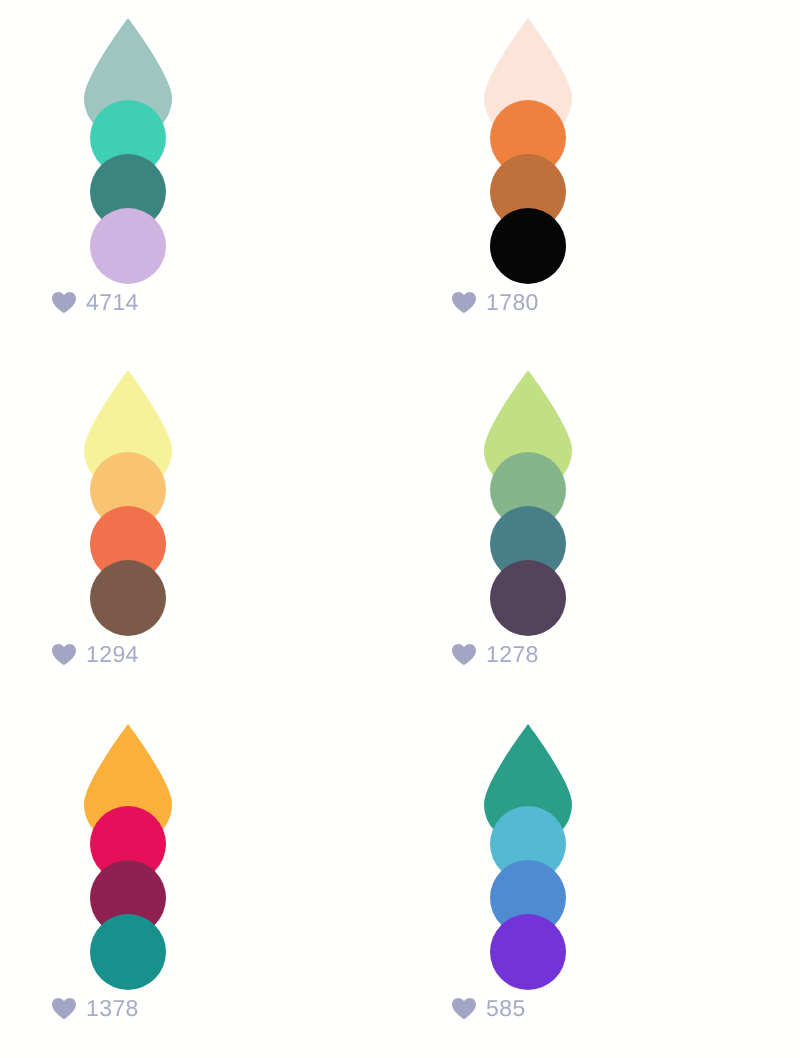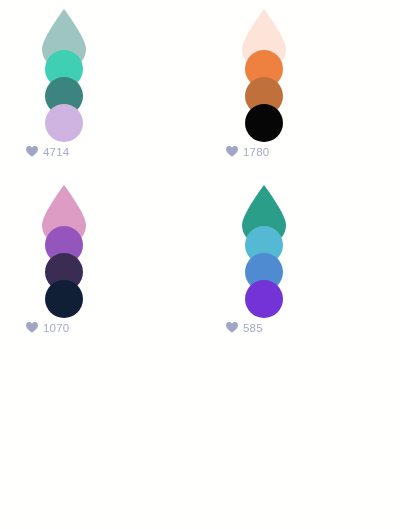--- a/index.html
+++ b/index.html
@@ -128,34 +128,74 @@
             <path fill="currentColor" d="M12 21.3 C12 21.3 0 14 0 6.6 C0 2.8 2.9 0 6.4 0 C9 0 10.9 1.4 12 3.3 C13.1 1.4 15 0 17.6 0 C21.1 0 24 2.8 24 6.6 C24 14 12 21.3 12 21.3 Z"></path>
           </svg>
         </span>
         <span class="like-count">1780</span>
       </div>
     </div>
     <div class="palette-cell">
       <div class="swatch-stack">
         <div class="drop-shape">
           <svg viewBox="0 0 46 62" xmlns="http://www.w3.org/2000/svg">
-            <path d="M23 1 C23 1 45 30 45 41 C45 53 35 61 23 61 C11 61 1 53 1 41 C1 30 23 1 23 1 Z" fill="#dc9cc4"></path>
-          </svg>
-        </div>
-        <div class="swatch-circle c1" style="background: rgb(148, 86, 189);"></div>
-        <div class="swatch-circle c2" style="background: rgb(58, 44, 83);"></div>
-        <div class="swatch-circle c3" style="background: rgb(16, 31, 54);"></div>
-      </div>
-      <div class="like-row">
-        <span class="heart-icon">
-          <svg width="12" height="11" viewBox="0 0 24 22" xmlns="http://www.w3.org/2000/svg">
-            <path fill="currentColor" d="M12 21.3 C12 21.3 0 14 0 6.6 C0 2.8 2.9 0 6.4 0 C9 0 10.9 1.4 12 3.3 C13.1 1.4 15 0 17.6 0 C21.1 0 24 2.8 24 6.6 C24 14 12 21.3 12 21.3 Z"></path>
-          </svg>
-        </span>
-        <span class="like-count">1070</span>
+            <path d="M23 1 C23 1 45 30 45 41 C45 53 35 61 23 61 C11 61 1 53 1 41 C1 30 23 1 23 1 Z" fill="#f6f29a"></path>
+          </svg>
+        </div>
+        <div class="swatch-circle c1" style="background: rgb(249, 196, 113);"></div>
+        <div class="swatch-circle c2" style="background: rgb(240, 113, 76);"></div>
+        <div class="swatch-circle c3" style="background: rgb(124, 90, 73);"></div>
+      </div>
+      <div class="like-row">
+        <span class="heart-icon">
+          <svg width="12" height="11" viewBox="0 0 24 22" xmlns="http://www.w3.org/2000/svg">
+            <path fill="currentColor" d="M12 21.3 C12 21.3 0 14 0 6.6 C0 2.8 2.9 0 6.4 0 C9 0 10.9 1.4 12 3.3 C13.1 1.4 15 0 17.6 0 C21.1 0 24 2.8 24 6.6 C24 14 12 21.3 12 21.3 Z"></path>
+          </svg>
+        </span>
+        <span class="like-count">1294</span>
+      </div>
+    </div>
+    <div class="palette-cell">
+      <div class="swatch-stack">
+        <div class="drop-shape">
+          <svg viewBox="0 0 46 62" xmlns="http://www.w3.org/2000/svg">
+            <path d="M23 1 C23 1 45 30 45 41 C45 53 35 61 23 61 C11 61 1 53 1 41 C1 30 23 1 23 1 Z" fill="#c1e083"></path>
+          </svg>
+        </div>
+        <div class="swatch-circle c1" style="background: rgb(134, 181, 140);"></div>
+        <div class="swatch-circle c2" style="background: rgb(71, 127, 137);"></div>
+        <div class="swatch-circle c3" style="background: rgb(84, 67, 92);"></div>
+      </div>
+      <div class="like-row">
+        <span class="heart-icon">
+          <svg width="12" height="11" viewBox="0 0 24 22" xmlns="http://www.w3.org/2000/svg">
+            <path fill="currentColor" d="M12 21.3 C12 21.3 0 14 0 6.6 C0 2.8 2.9 0 6.4 0 C9 0 10.9 1.4 12 3.3 C13.1 1.4 15 0 17.6 0 C21.1 0 24 2.8 24 6.6 C24 14 12 21.3 12 21.3 Z"></path>
+          </svg>
+        </span>
+        <span class="like-count">1278</span>
+      </div>
+    </div>
+    <div class="palette-cell">
+      <div class="swatch-stack">
+        <div class="drop-shape">
+          <svg viewBox="0 0 46 62" xmlns="http://www.w3.org/2000/svg">
+            <path d="M23 1 C23 1 45 30 45 41 C45 53 35 61 23 61 C11 61 1 53 1 41 C1 30 23 1 23 1 Z" fill="#fbb03b"></path>
+          </svg>
+        </div>
+        <div class="swatch-circle c1" style="background: rgb(230, 16, 90);"></div>
+        <div class="swatch-circle c2" style="background: rgb(142, 33, 80);"></div>
+        <div class="swatch-circle c3" style="background: rgb(24, 145, 140);"></div>
+      </div>
+      <div class="like-row">
+        <span class="heart-icon">
+          <svg width="12" height="11" viewBox="0 0 24 22" xmlns="http://www.w3.org/2000/svg">
+            <path fill="currentColor" d="M12 21.3 C12 21.3 0 14 0 6.6 C0 2.8 2.9 0 6.4 0 C9 0 10.9 1.4 12 3.3 C13.1 1.4 15 0 17.6 0 C21.1 0 24 2.8 24 6.6 C24 14 12 21.3 12 21.3 Z"></path>
+          </svg>
+        </span>
+        <span class="like-count">1378</span>
       </div>
     </div>
     <div class="palette-cell">
       <div class="swatch-stack">
         <div class="drop-shape">
           <svg viewBox="0 0 46 62" xmlns="http://www.w3.org/2000/svg">
             <path d="M23 1 C23 1 45 30 45 41 C45 53 35 61 23 61 C11 61 1 53 1 41 C1 30 23 1 23 1 Z" fill="#2b9e8a"></path>
           </svg>
         </div>
         <div class="swatch-circle c1" style="background: rgb(86, 185, 211);"></div>

